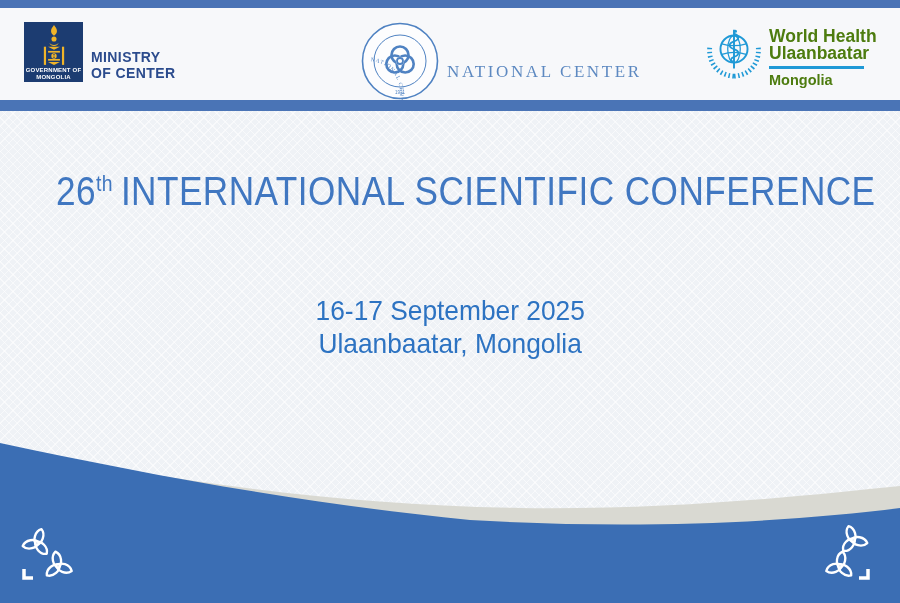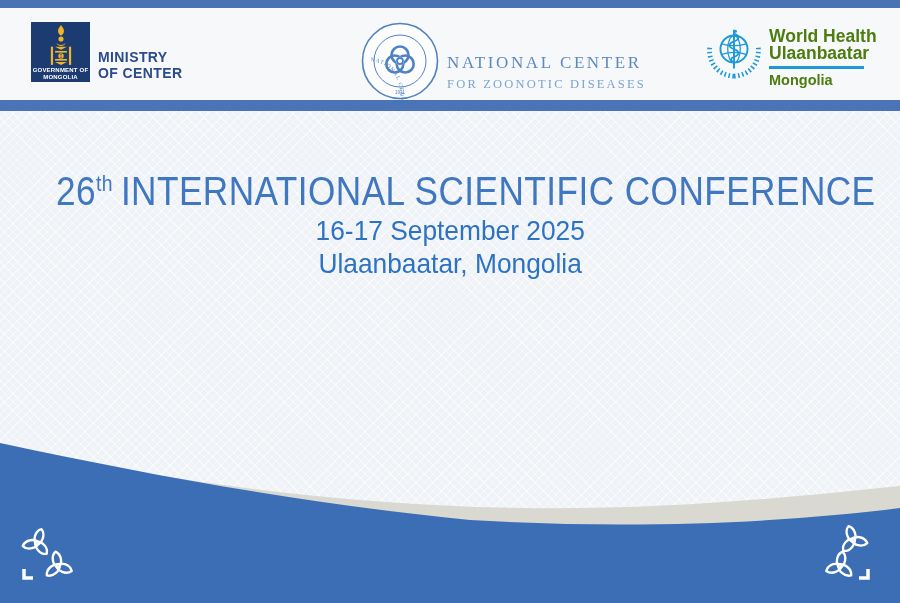--- a/index.html
+++ b/index.html
@@ -7,21 +7,21 @@
     position:relative;width:900px;height:603px;overflow:hidden;
     font-family:"Liberation Sans",sans-serif;background:#f7f8fa;
   }
   
   .top-stripe{position:absolute;left:0;top:0;width:900px;height:8px;background:#4a73b5;}
   .mid-stripe{position:absolute;left:0;top:100px;width:900px;height:11px;background:#4a74b6;}
   
   .header{position:absolute;left:0;top:8px;width:900px;height:92px;background:#f7f8fa;}
   .logo{position:absolute;display:flex;}
   
-  .gov{left:31px;top:14px;align-items:flex-end;}
+  .gov{left:24px;top:14px;align-items:flex-end;}
   .gov-square{
     width:59px;height:60px;background:#1c3c71;display:flex;flex-direction:column;
     align-items:center;justify-content:flex-start;
   }
   .gov-square svg{margin-top:3px;}
   .gov-square-text{margin-top:2px;text-align:center;color:#ffffff;
     font-size:6px;font-weight:bold;line-height:6.5px;letter-spacing:.2px;}
   .gov-square-text span{display:block;white-space:nowrap;}
   .ministry-name{margin-left:8px;margin-bottom:1px;color:#2b4b8d;
     font-weight:bold;font-size:14px;line-height:16px;letter-spacing:.4px;}
@@ -47,21 +47,21 @@
     text-align:center;
   }
   .sq{display:inline-block;transform:scaleX(var(--sx,1));transform-origin:50% 50%;white-space:nowrap;}
   .conf-line{margin:0;padding-top:58px;font-weight:normal;font-size:40px;color:#4077c1;letter-spacing:.5px;}
   .conf-line .sq{--sx:0.88;}
   .conf-line sup{font-size:55%;vertical-align:super;line-height:0;}
   .conf-line .rest{margin-left:9px;}
   .conf-title{margin:14px 0 0 0;font-size:47px;font-weight:bold;color:#3a70b8;line-height:53px;letter-spacing:.5px;}
   .conf-title .sq{--sx:0.93;display:block;transform-origin:50% 50%;}
   .conf-title .sq{margin:0 auto;width:max-content;}
-  .when-where{font-size:28px;line-height:33px;color:#2d73c2;}
+  .when-where{margin-top:80px;font-size:28px;line-height:33px;color:#2d73c2;}
   .when-where .sq{--sx:0.94;display:block;margin:0 auto;width:max-content;}
   
   .footer-svg{position:absolute;left:0;bottom:0;width:900px;height:175px;display:block;}
 </style>
 </head>
 <body>
 
 <div class="poster">
 
   <div class="top-stripe"></div>
@@ -111,21 +111,20 @@
         <g fill="none" stroke="#4f82c2">
           <circle cx="39" cy="33" r="8.5" stroke-width="2.6"></circle>
           <circle cx="33.8" cy="42" r="8.5" stroke-width="2.6"></circle>
           <circle cx="44.2" cy="42" r="8.5" stroke-width="2.6"></circle>
           <circle cx="39" cy="39" r="4.2" fill="#fdfdfe" stroke="none"></circle>
           <circle cx="39" cy="39" r="3" stroke-width="1.8"></circle>
         </g>
       </svg>
       <div class="nczd-name">
         <span class="l1">NATIONAL CENTER</span>
-        <span class="l2">FOR ZOONOTIC DISEASES</span>
       </div>
     </div>
 
     <div class="logo who">
       <svg width="58" height="54" viewBox="0 0 60 54" aria-hidden="true">
         <g stroke="#1f99d6" fill="none">
           <path d="M30,52 C13,51 3,38 5,21" stroke-width="5" stroke-dasharray="1.6 2.6"></path>
           <path d="M30,52 C47,51 57,38 55,21" stroke-width="5" stroke-dasharray="1.6 2.6"></path>
           <circle cx="30" cy="24" r="14" stroke-width="2"></circle>
           <ellipse cx="30" cy="24" rx="6.5" ry="14" stroke-width="1.3"></ellipse>

